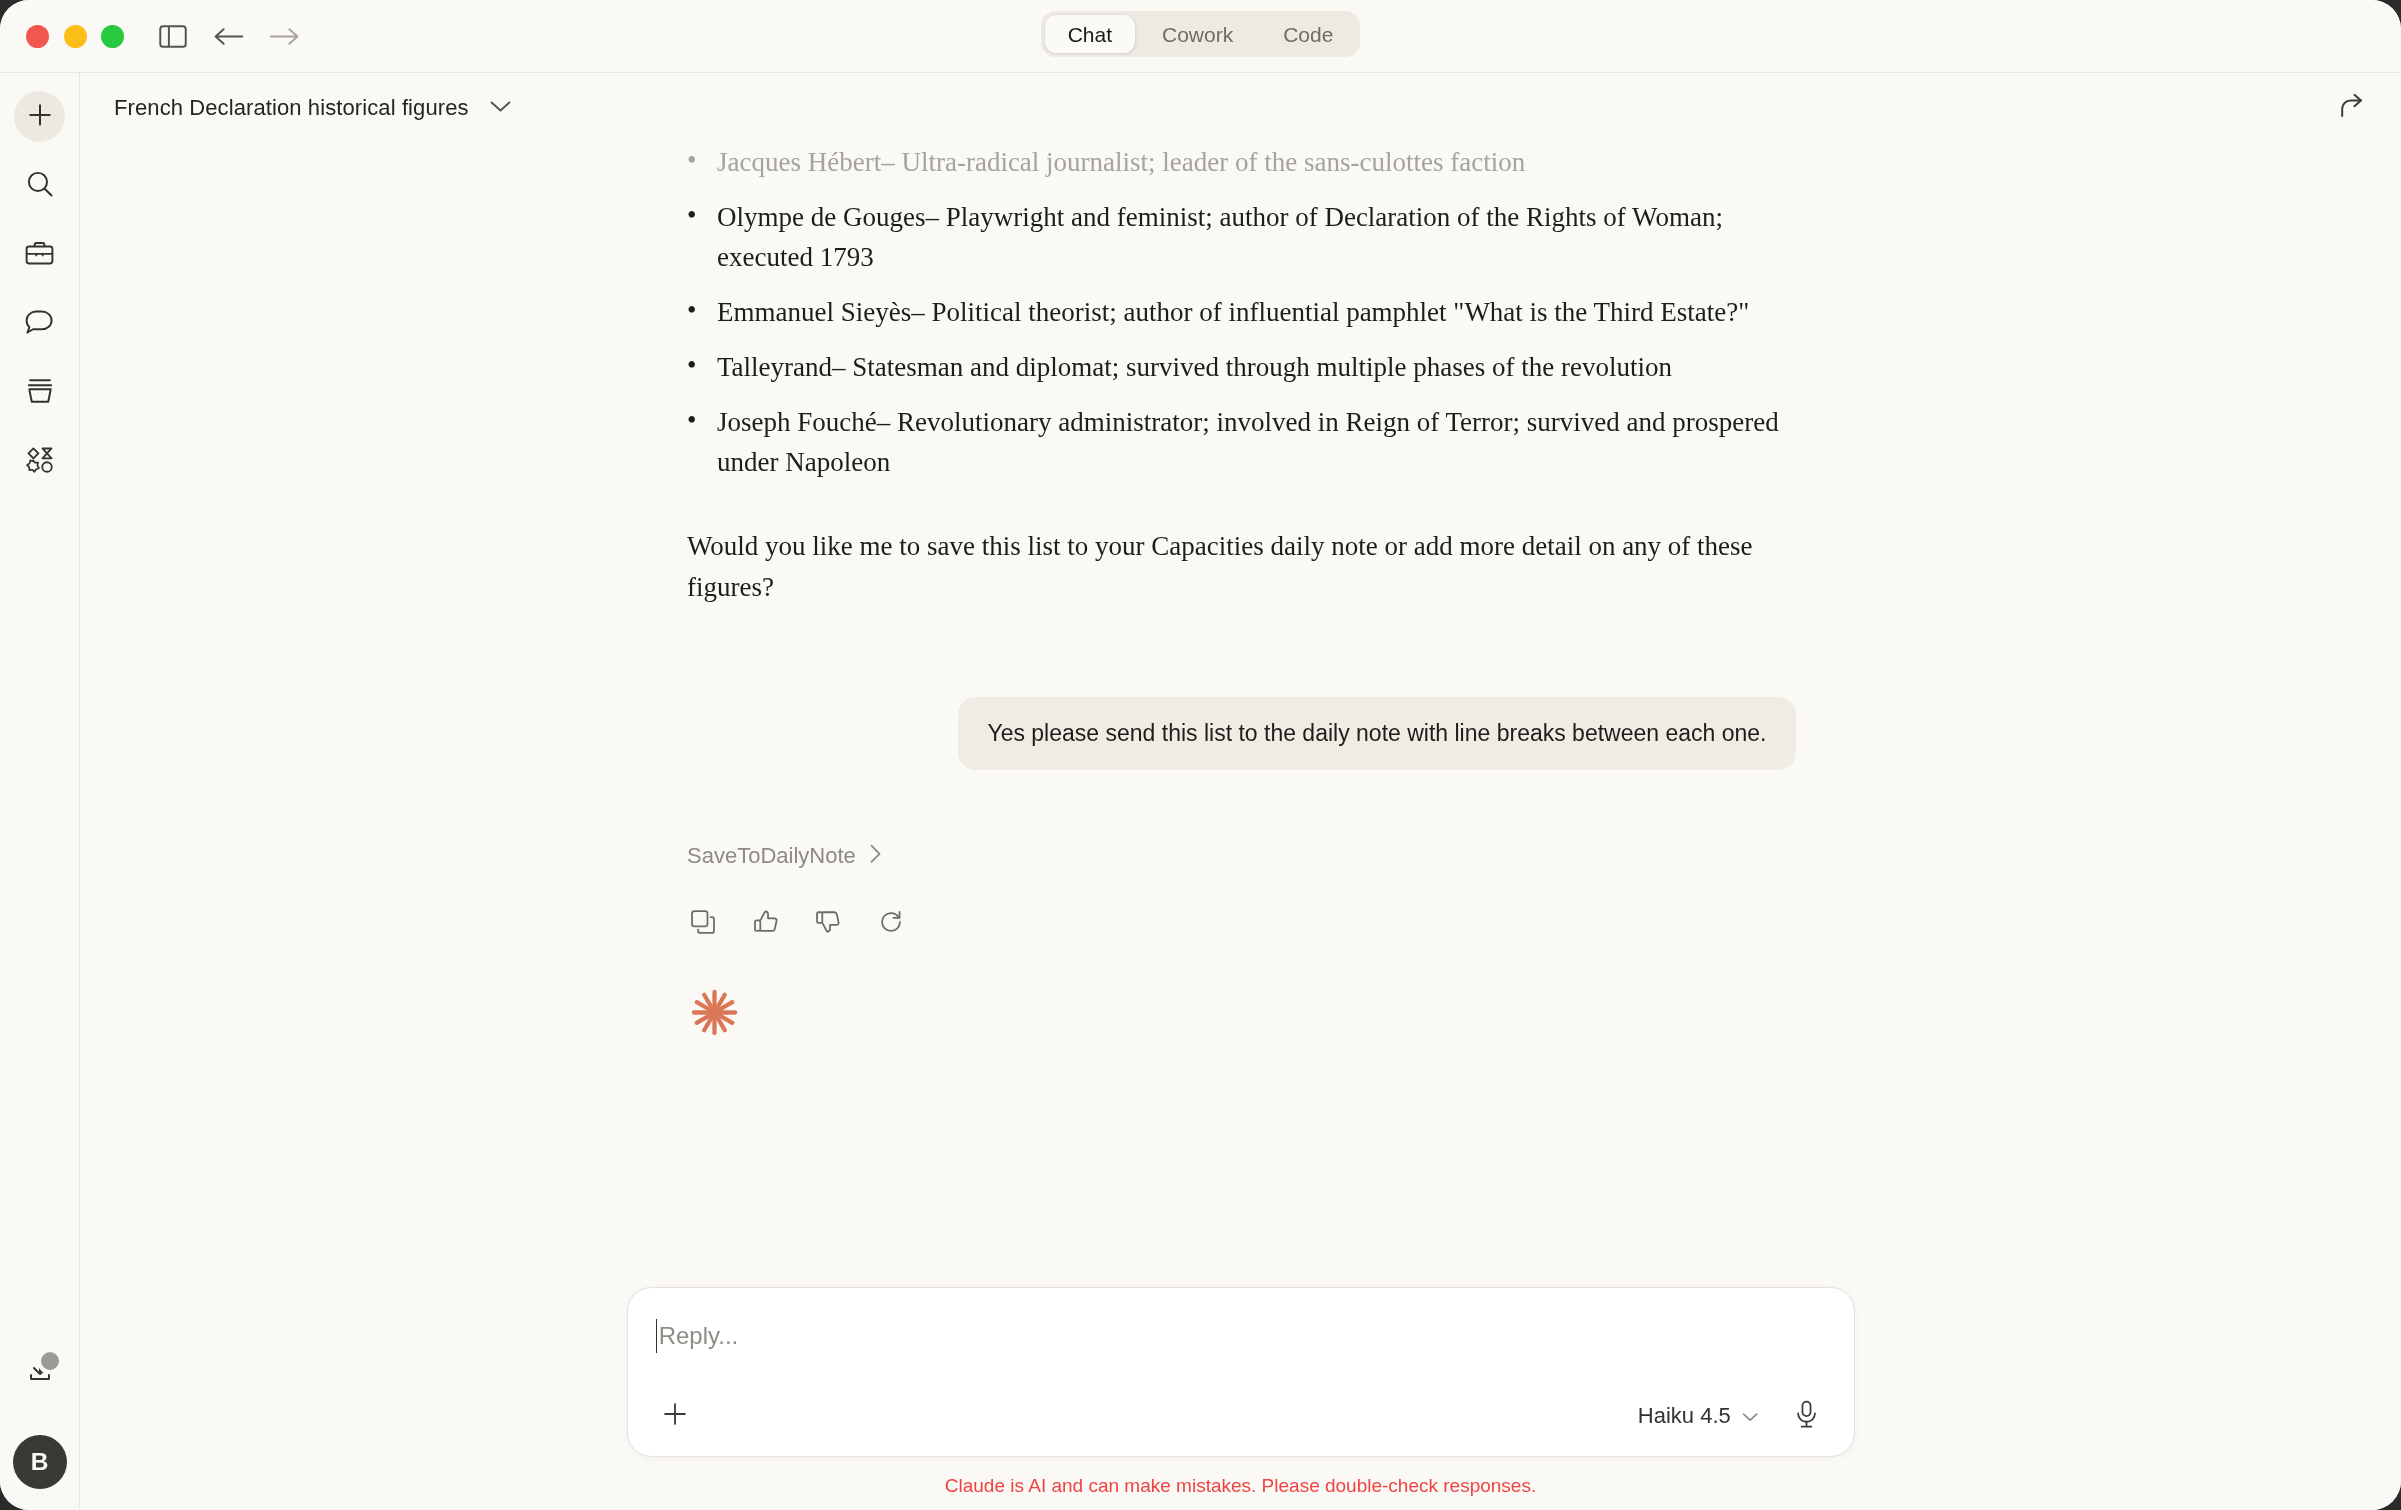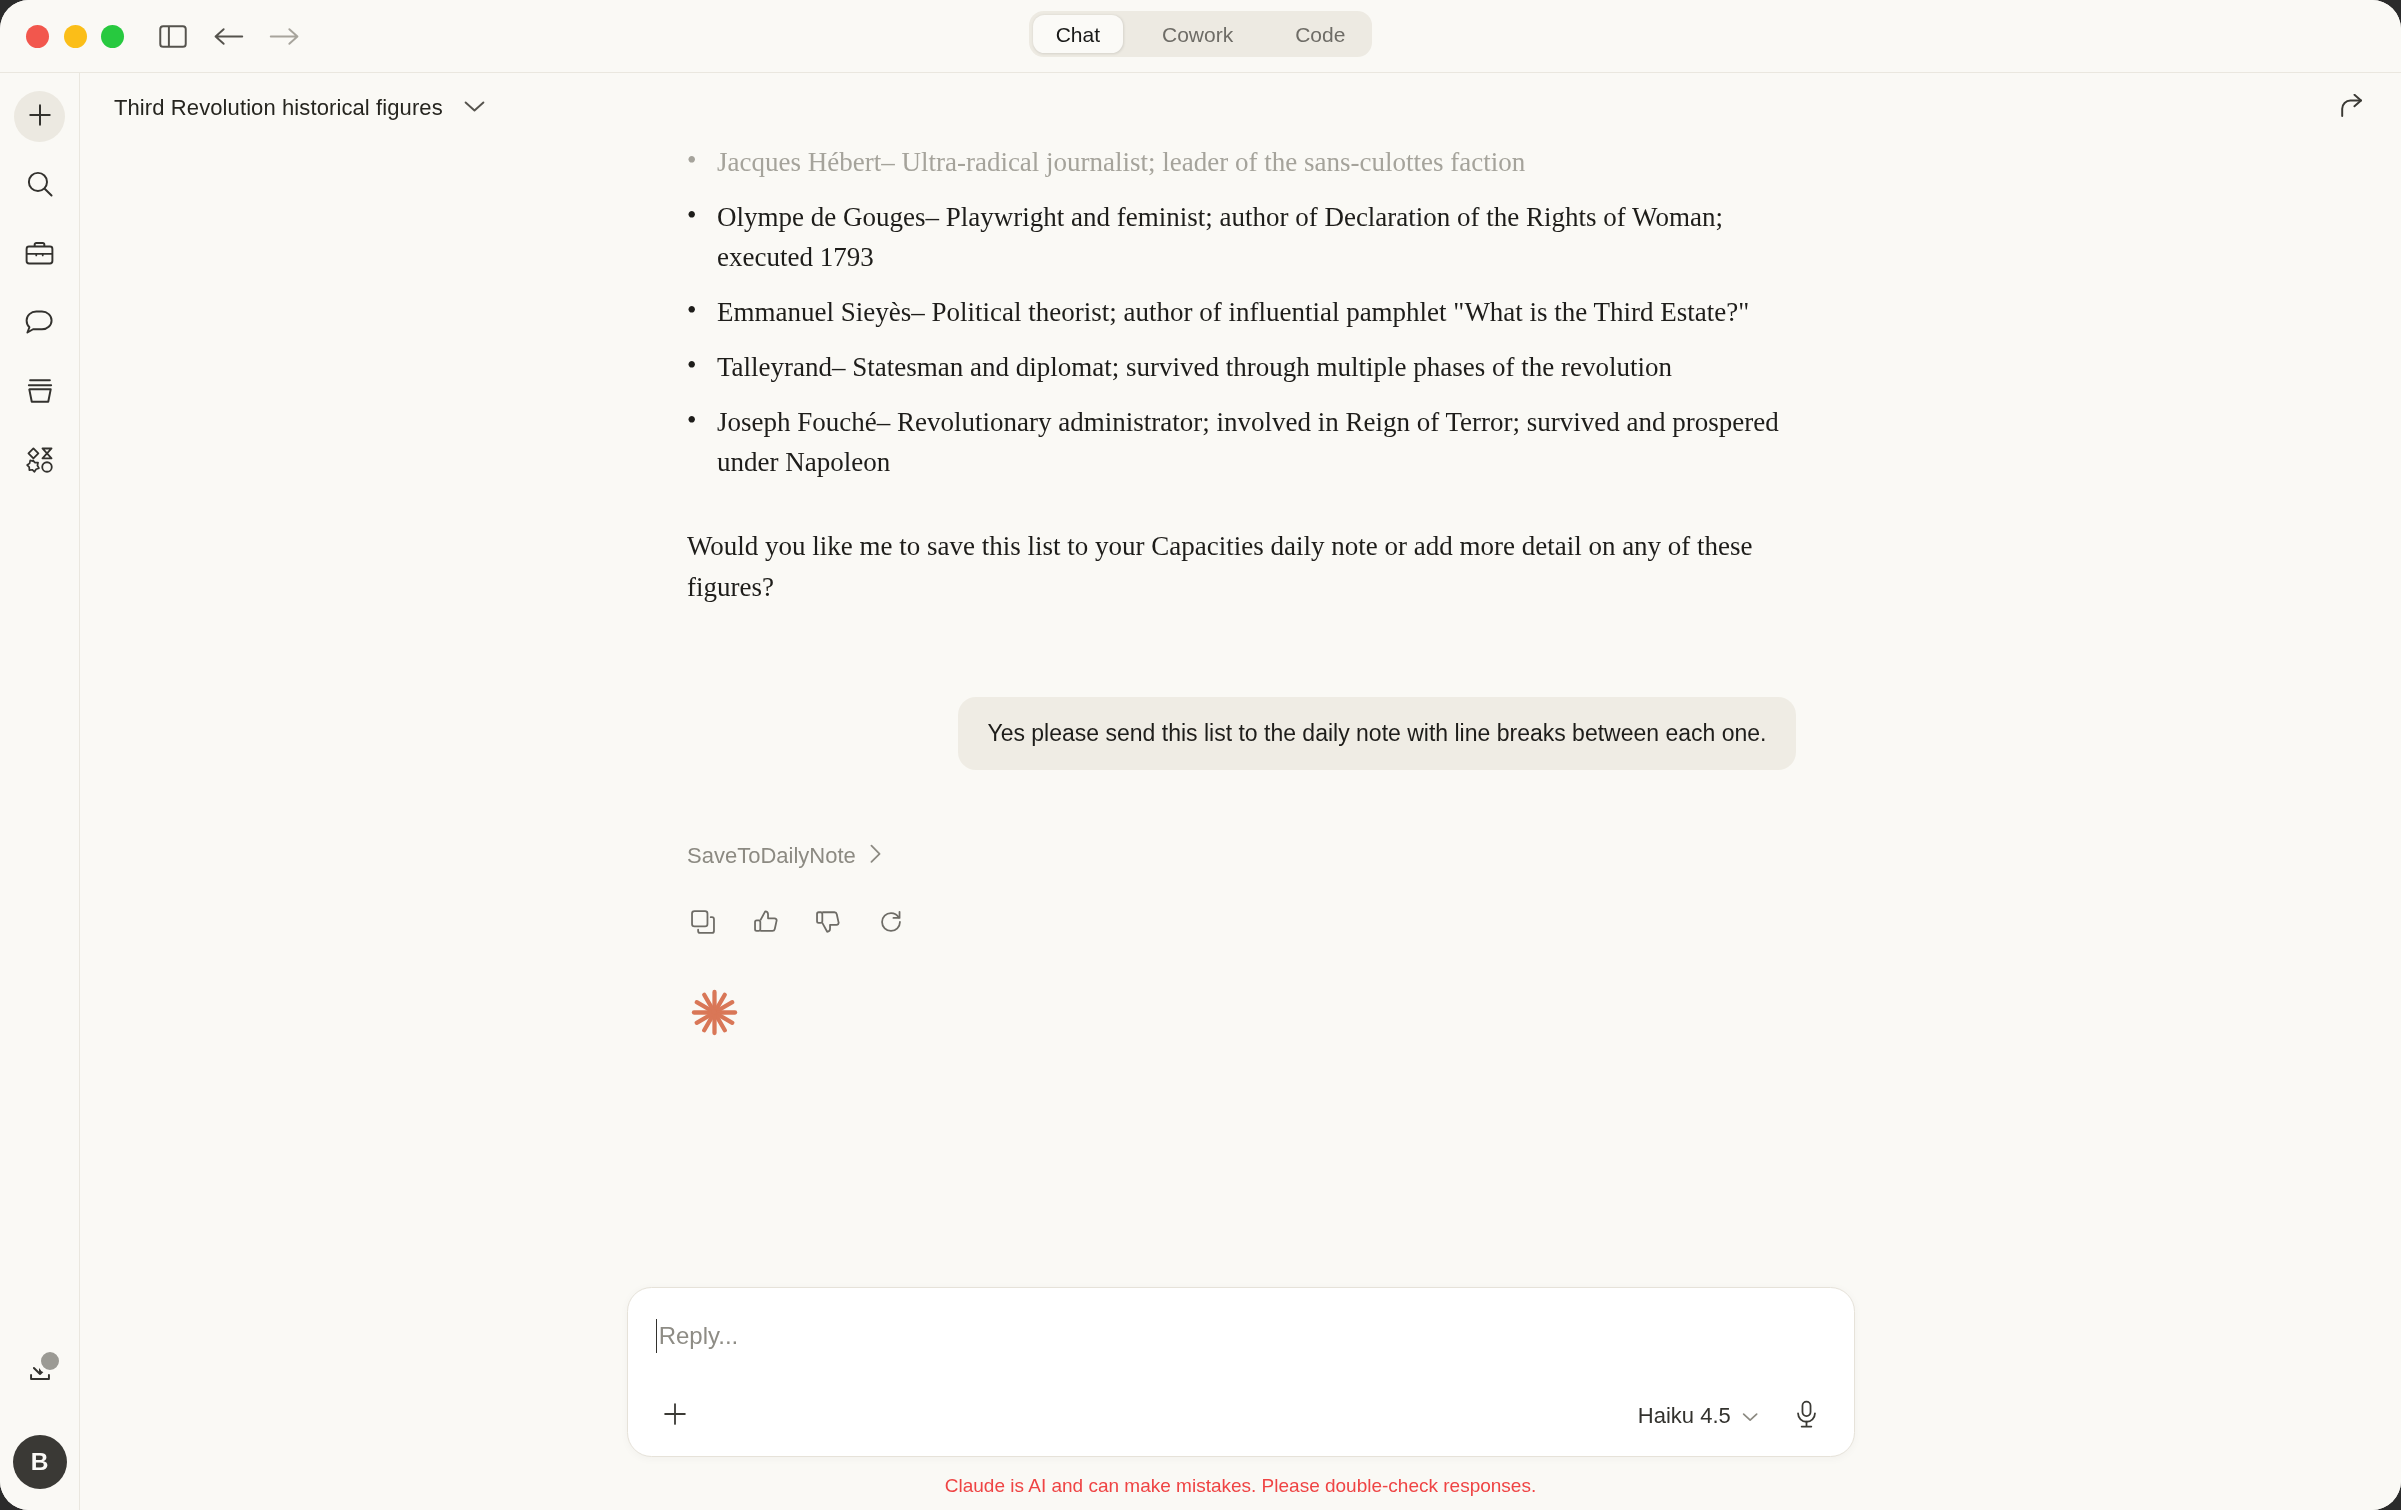--- a/index.html
+++ b/index.html
@@ -51,21 +51,21 @@
 
   .tabs {
     position: absolute;
     left: 50%;
     transform: translateX(-50%);
     top: 11.4px;
     display: flex;
     background: #EDEAE2;
     border-radius: 14.7px;
     padding: 4.1px;
-    gap: 16px;
+    gap: 4px;
   }
   .tab {
     font-size: 21px;
     color: #6E6C66;
     padding: 7.3px 23px;
     border-radius: 11.4px;
     line-height: 1.1;
     white-space: nowrap;
   }
   .tab.active {
@@ -408,21 +408,21 @@
         </span>
         <span class="dl-dot"></span>
       </div>
 
       <div class="avatar">B</div>
     </div>
 
     <div class="main">
 
       <div class="conv-header">
-        <div class="conv-title">Third Revolution historical figures</div>
+        <div class="conv-title">French Declaration historical figures</div>
         <div class="chev-wrap">
           <span>
             <svg width="21" height="13" viewBox="0 0 26 16" fill="none">
               <path d="M2 3L13 13L24 3" stroke="#56544E" stroke-width="2.4" stroke-linecap="round" stroke-linejoin="round"></path>
             </svg>
           </span>
         </div>
         <div class="hdr-spacer"></div>
         <div class="tb-icon">
           <span>

